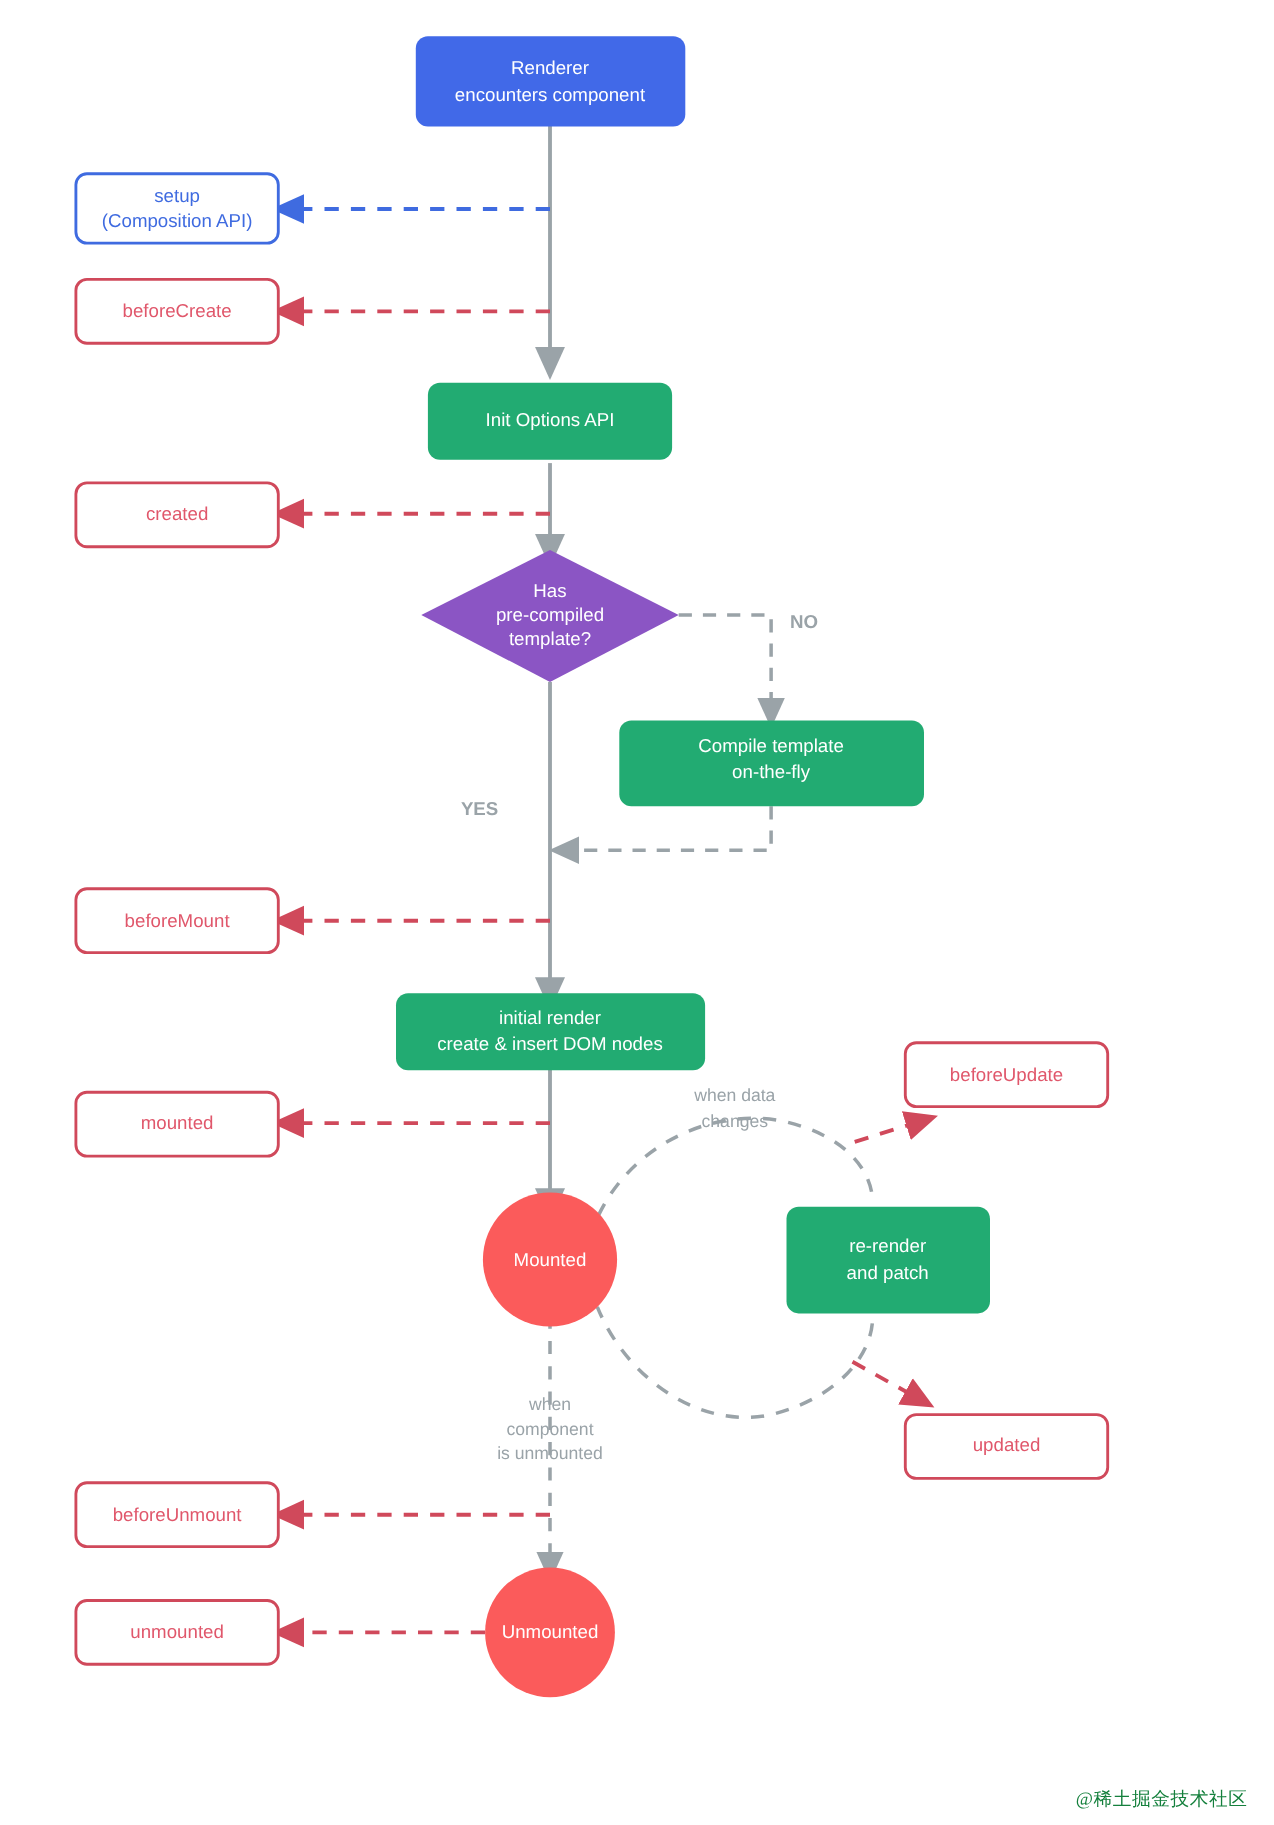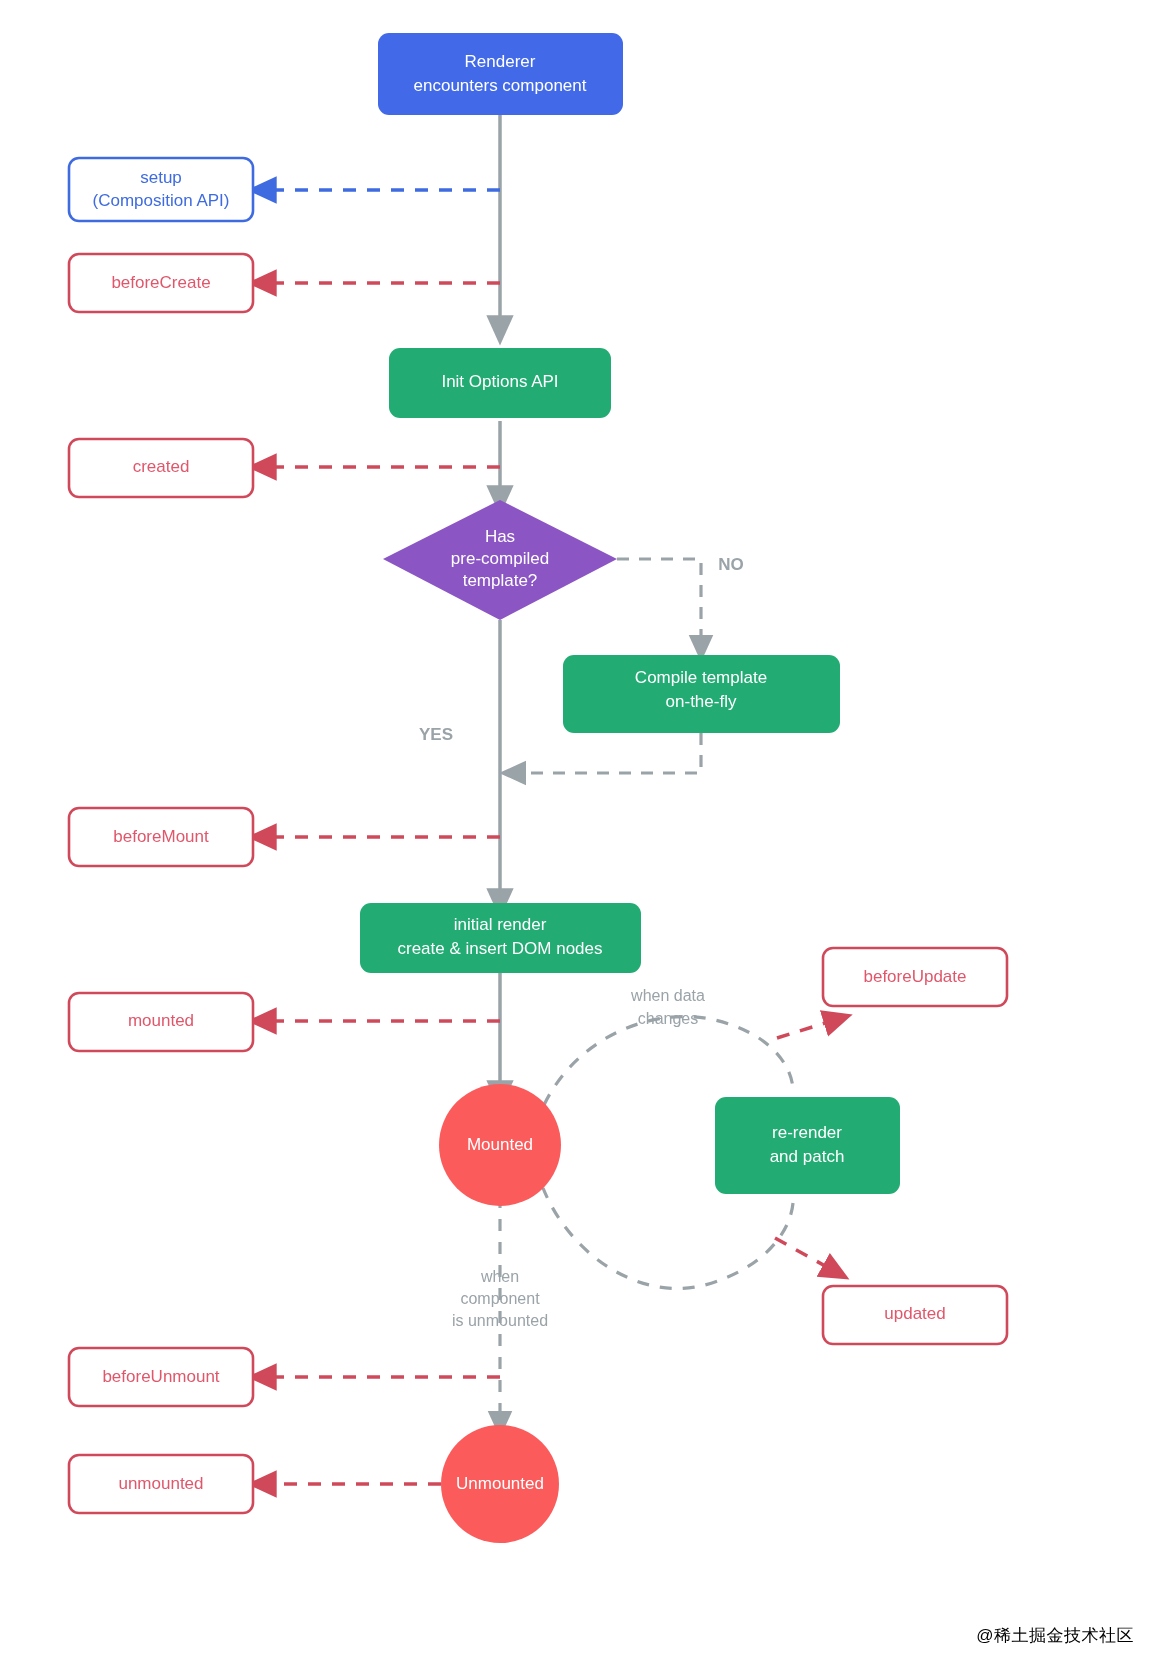--- a/index.html
+++ b/index.html
@@ -48,23 +48,23 @@
     font-size: 17px;
     font-weight: bold;
     fill: #9aa3a8;
     text-anchor: middle;
     dominant-baseline: middle;
   }
   .watermark {
     position: absolute;
     right: 24px;
     bottom: 12px;
-    font-family: Liberation Sans, sans-serif;
+    font-family: Liberation Serif, serif;
     font-size: 17px;
-    color: #000000;
+    color: #15803d;
     letter-spacing: 0.5px;
     user-select: none;
   }
 </style>
 </head>
 <body>
 
 <div id="diagram-root">
 
 <svg class="flow" viewBox="0 0 1158 1659" xmlns="http://www.w3.org/2000/svg">

